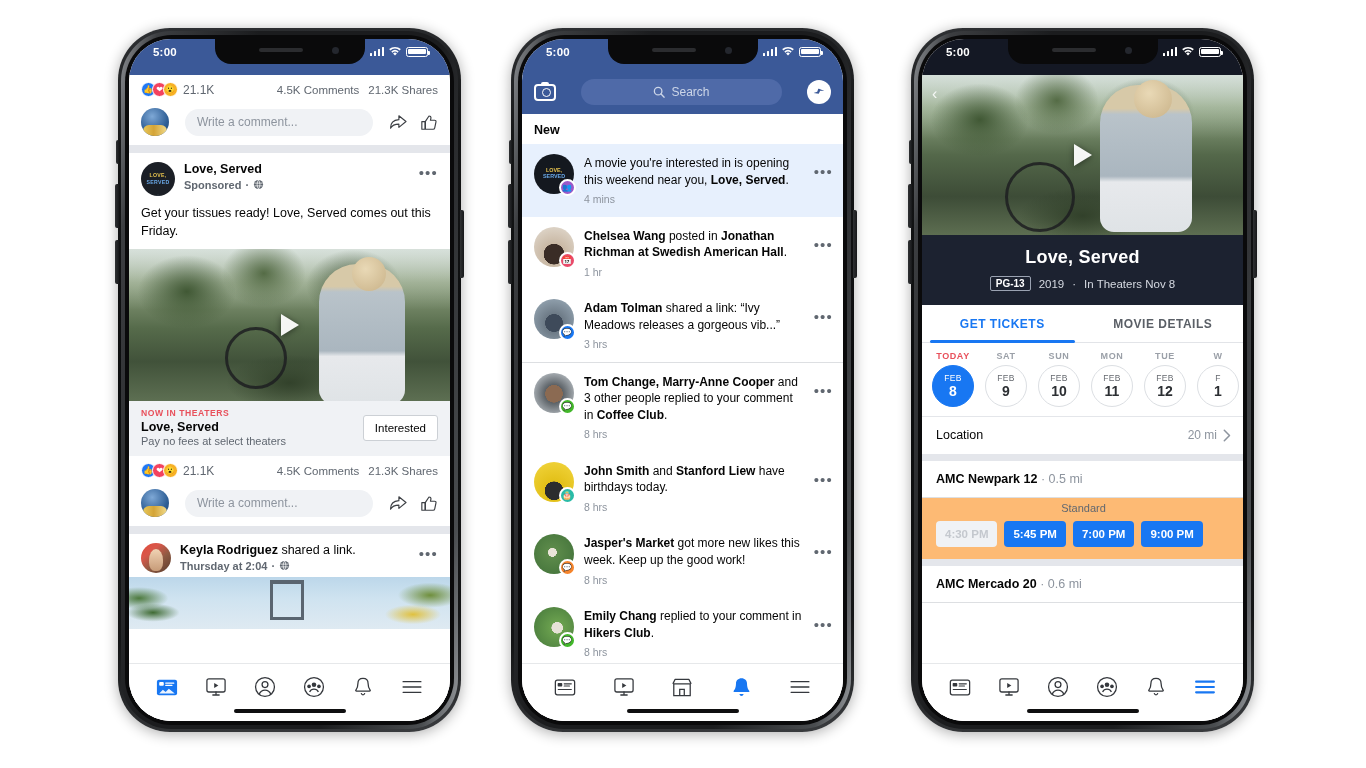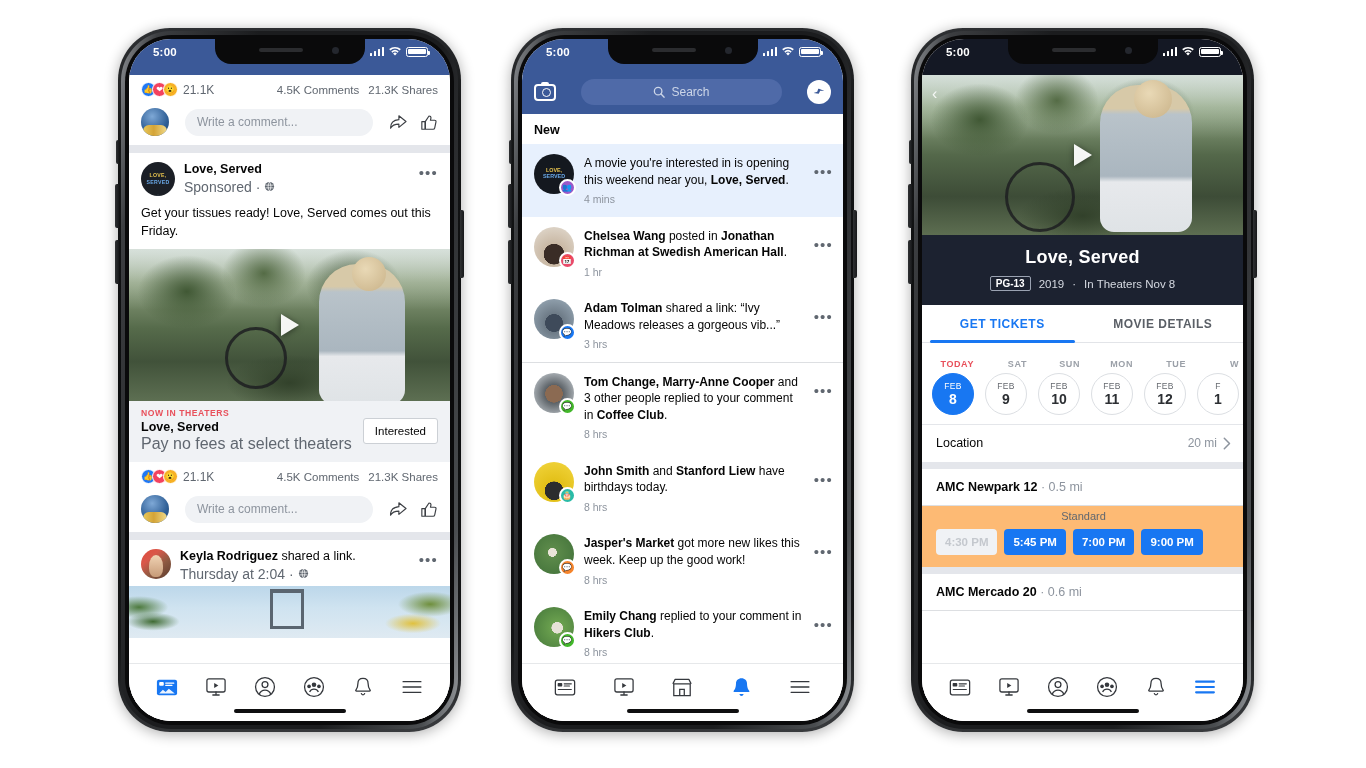--- a/index.html
+++ b/index.html
@@ -101,21 +101,21 @@
   .divider-thin { height:1px; background:#dddfe2; }
 
   .post-head { display:flex; align-items:flex-start; gap:9px; padding:9px 12px 4px 12px; }
   .page-logo { width:34px;height:34px;border-radius:50%;background:#1b1f26;flex:0 0 auto;
     display:flex;flex-direction:column;align-items:center;justify-content:center;line-height:1; position:relative; overflow:hidden;}
   .page-logo span{font-size:5.2px;font-weight:700;letter-spacing:.3px;}
   .page-logo .l1{color:#e8c44f;} .page-logo .l2{color:#6aa9e8;margin-top:1px;}
   .page-logo::after{content:"";position:absolute;bottom:-9px;width:0;height:0;border-left:11px solid transparent;border-right:11px solid transparent;border-bottom:11px solid #2c3440;}
   .post-meta { flex:1; }
   .post-name { font-size:12.5px; font-weight:700; color:#050505; line-height:1.25; }
-  .post-sub { font-size:14px; color:#606770; display:flex; align-items:center; gap:4px; margin-top:1px;}
+  .post-sub { font-size:11px; color:#606770; display:flex; align-items:center; gap:4px; margin-top:1px;font-weight:bold;}
   .dots { color:#606770; font-size:15px; letter-spacing:1.2px; line-height:1; padding-top:3px; }
   .post-text { padding: 4px 12px 9px 12px; font-size:12.5px; color:#050505; line-height:1.45; }
 
   
   .video-block { position:relative; width:100%; height:152px; overflow:hidden;
     background: linear-gradient(180deg,#cfd8d2 0%,#8ea07f 22%,#566b4b 52%,#41523a 74%,#5d6f52 100%); }
   .vb-tree { position:absolute; inset:0;
     background:
       radial-gradient(ellipse 70px 52px at 18% 28%, rgba(60,84,48,.95), transparent 70%),
       radial-gradient(ellipse 58px 46px at 42% 16%, rgba(74,98,58,.9), transparent 72%),
@@ -132,21 +132,21 @@
     border:3px solid #1d1f21; border-radius:50%; transform: rotate(-18px); opacity:.85; }
   .play-btn { position:absolute; left:50%; top:50%; transform:translate(-50%,-50%);
     width:0;height:0; border-left:18px solid rgba(255,255,255,.95);
     border-top:11px solid transparent; border-bottom:11px solid transparent;
     filter: drop-shadow(0 1px 3px rgba(0,0,0,.5)); }
 
   .cta-bar { display:flex; align-items:center; justify-content:space-between;
     background:#f0f2f5; padding:7px 12px 9px 12px; }
   .cta-label { font-size:8.6px; font-weight:700; letter-spacing:.55px; color:#e8505b; }
   .cta-title { font-size:12.5px; font-weight:700; color:#050505; margin-top:2px; }
-  .cta-sub { font-size:16px; color:#606770; margin-top:1px; }
+  .cta-sub { font-size:11px; color:#606770; margin-top:1px; }
   .cta-btn { border:1px solid #ccd0d5; border-radius:3px; background:#fff;
     padding:6px 11px; font-size:11.5px; color:#050505; font-weight:400; }
 
   .shared-photo { width:100%; height:52px;
     background: linear-gradient(180deg,#bcd7ea 0%,#cfe3f0 42%,#dfeaf2 100%); position:relative; overflow:hidden; }
   .sp-tower { position:absolute; left:44%; top:6%; width:34px; height:40px;
     border:3px solid #5a6570; border-top-width:4px; background:transparent; }
   .sp-palm-l { position:absolute; left:-4px; top:2px; width:70px; height:48px;
     background: radial-gradient(ellipse 42px 16px at 20% 40%, #4d7a3e, transparent 70%),
                 radial-gradient(ellipse 38px 13px at 40% 70%, #3f6b33, transparent 70%); }
@@ -197,21 +197,21 @@
   .movie-title { color:#fff; font-size:18px; font-weight:700; letter-spacing:.2px; }
   .movie-sub { display:flex;align-items:center;justify-content:center;gap:8px;margin-top:8px;
     color:#d5d9e1; font-size:11.5px; }
   .rating-chip { border:1px solid #9aa2b1; border-radius:2px; padding:1px 5px; font-size:10px; color:#fff; font-weight:700; }
   .tabs { display:flex; background:#fff; border-bottom:1px solid #e2e4e8; }
   .tab { flex:1; text-align:center; padding:12px 0 11px 0; font-size:12px; font-weight:700;
     letter-spacing:.5px; color:#5a5f66; position:relative; }
   .tab.active { color:#1877f2; }
   .tab.active::after { content:""; position:absolute; left:8px; right:8px; bottom:-1px; height:3px; background:#1877f2; border-radius:2px; }
   .dates { display:flex; padding:8px 4px 9px 10px; gap:11px; background:#fff; overflow:hidden; }
-  .date { text-align:right; flex:0 0 auto;margin-top:8px; }
+  .date { text-align:center; flex:0 0 auto; }
   .date .dow { font-size:9px; letter-spacing:.6px; color:#9ba0a8; font-weight:700; margin-bottom:4px; }
   .date.today .dow { color:#e8505b; }
   .circle { width:42px;height:42px;border-radius:50%; border:1px solid #dcdfe3;
     display:flex;flex-direction:column;align-items:center;justify-content:center; line-height:1.05; }
   .circle .m { font-size:8.5px; color:#65696f; letter-spacing:.4px; }
   .circle .d { font-size:14px; font-weight:700; color:#2c2f33; margin-top:1px; }
   .date.today .circle { background:#1877f2; border-color:#1877f2; }
   .date.today .circle .m, .date.today .circle .d { color:#fff; }
   .loc-row { display:flex; align-items:center; justify-content:space-between;
     padding:11px 12px 12px 14px; font-size:12.5px; color:#050505; border-top:1px solid #e4e6ea; }

